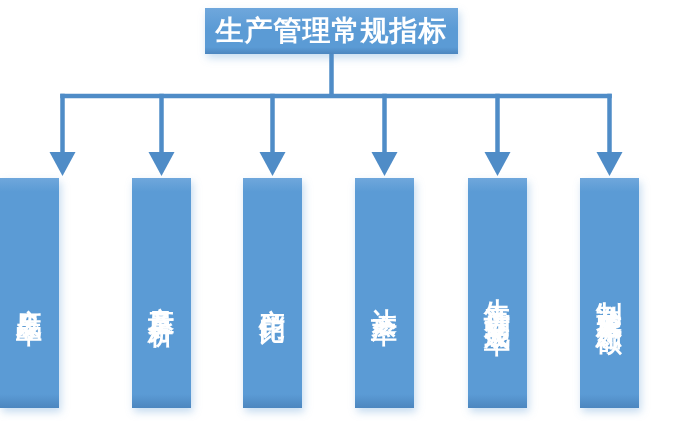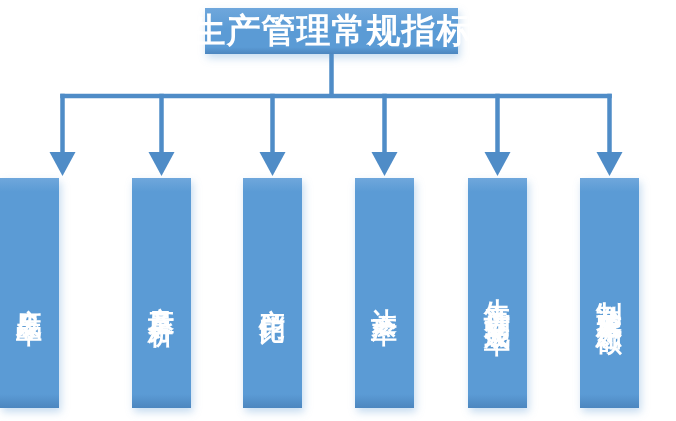--- a/index.html
+++ b/index.html
@@ -21,21 +21,21 @@
   }
   .root-box{
     position:absolute;
     left:205px;top:8px;width:253px;height:46px;
     background:linear-gradient(180deg,var(--node-fill-light) 0%,var(--node-fill) 45%,var(--node-fill) 85%,var(--node-fill-dark) 100%);
     display:flex;align-items:center;justify-content:center;
     box-shadow:2px 4px 8px rgba(91,155,213,0.35);
   }
   .root-label{
     color:var(--text);
-    font-size:34px;
+    font-size:28px;
     font-weight:bold;
     letter-spacing:1px;
     white-space:nowrap;
   }
   .connectors{
     position:absolute;left:0;top:0;width:676px;height:421px;
   }
   .connectors line{stroke:var(--connector);stroke-width:4.5;}
   .connectors polygon{fill:var(--connector);}
   .col{

